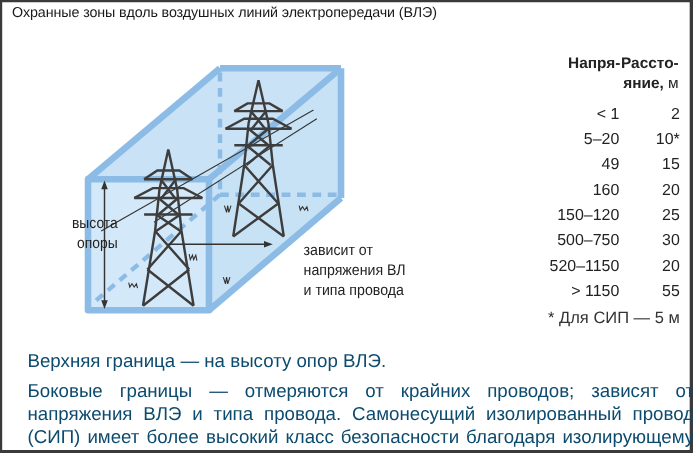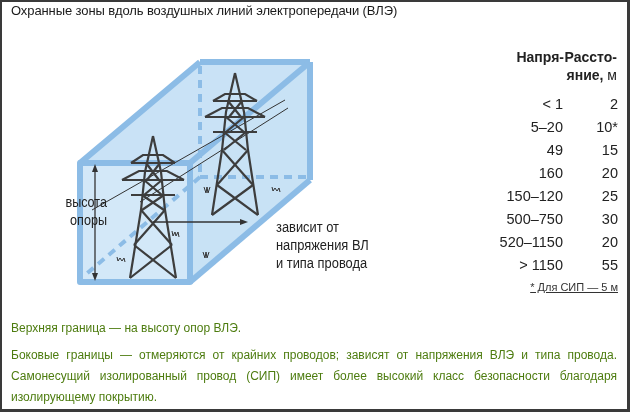--- a/index.html
+++ b/index.html
@@ -11,22 +11,22 @@
   .lbl.height { left:53px; top:193px; text-align:right; width:60px; transform:scaleX(0.9); transform-origin:left top; }
   .lbl.dep { left:276px; top:218px; transform:scaleX(0.92); transform-origin:left top; }
   .table { position:absolute; left:460px; top:48px; width:160px; }
   .th { position:absolute; font-size:14px; line-height:18px; text-align:right; color:#222; }
   .th .b { font-weight:bold; }
   .th.v { right:56px; top:0; }
   .th.d { right:3px; top:0;margin-left:47px; }
   .row { position:absolute; width:160px; height:22px; font-size:14.5px; color:#222; }
   .row .v { position:absolute; right:57px; }
   .row .d { position:absolute; right:2px; }
-  .note { position:absolute; right:13px; top:278px; font-size:11px; color:#333;text-decoration:underline; }
-  .p { position:absolute; left:11px; font-size:12px; line-height:21px; color:#4d7c0f; width:606px; }
+  .note { position:absolute; right:13px; top:278px; font-size:15px; color:#333; }
+  .p { position:absolute; left:25px; font-size:17px; line-height:21px; color:#0c4a6e; width:606px; }
   .p1 { top:318px; }
   .p2 { top:345px; text-align:justify; text-align-last:left; }
 </style>
 </head>
 <body>
 
 <div class="frame"></div>
 
 <div class="title">Охранные зоны вдоль воздушных линий электропередачи (ВЛЭ)</div>
 

